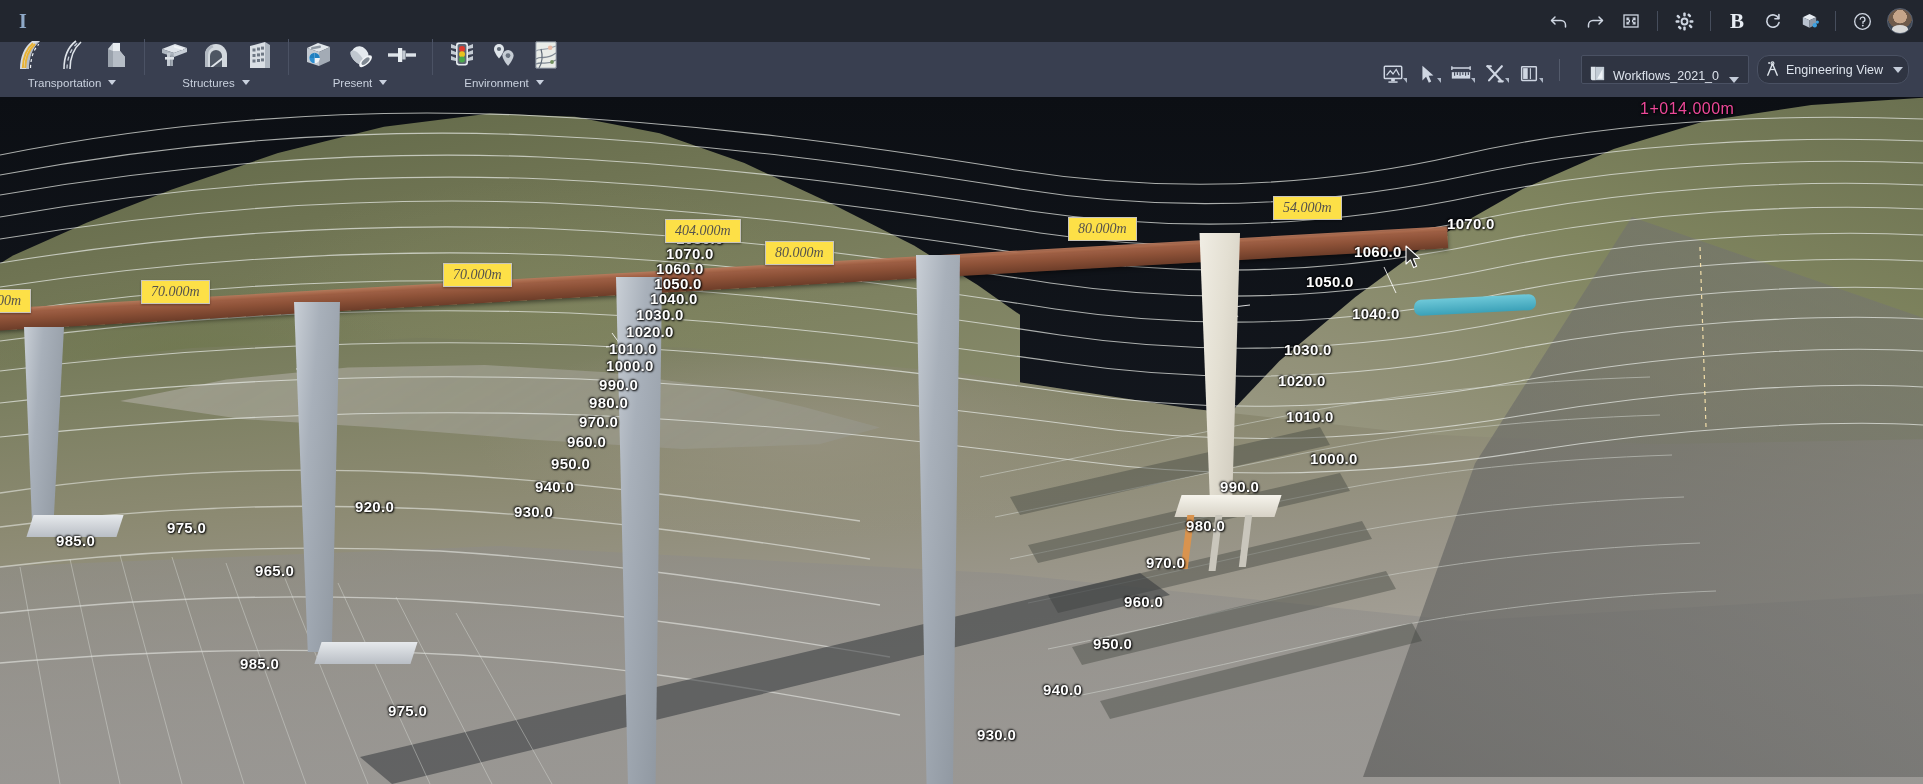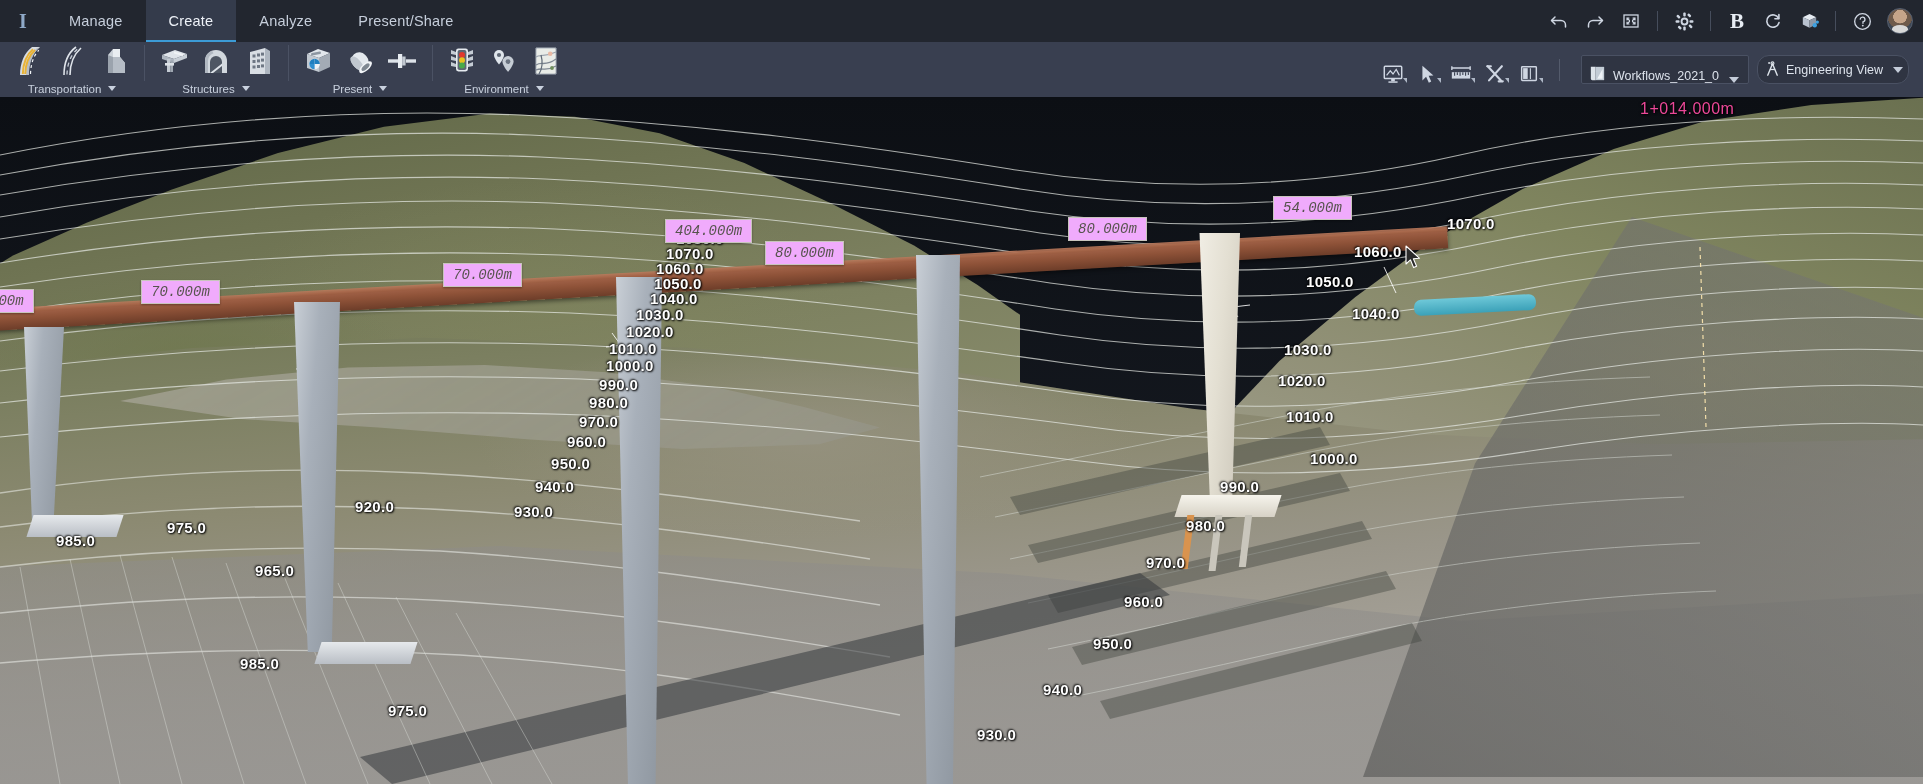--- a/index.html
+++ b/index.html
@@ -54,21 +54,21 @@
   .avatar::after {
     content:""; position:absolute; left:4px; right:4px; bottom:0; height:8px;
     border-radius:50% 50% 0 0; background:#d8d8d8;
   }
 
   
   .ribbon {
     position: absolute; top: 42px; left: 0; width: 1923px; height: 55px;
     background: #393f50; display: flex; align-items: flex-start;
   }
-  .ribbon-groups { display: flex; align-items: flex-start; height: 43px; }
+  .ribbon-groups { display: flex; align-items: center; height: 43px; }
   .rib-group {
     display: flex; flex-direction: column; align-items: center;
     height: 55px; position: relative; padding: 0 4px;
   }
   .rib-group + .rib-group::before {
     content: ""; position: absolute; left: 0; top: 3px; bottom: 16px;
     width: 1px; background: #4b5264;
   }
   .rib-icons { display: flex; align-items: center; height: 38px; gap: 2px; padding: 0 6px; }
   .rib-btn {
@@ -192,55 +192,41 @@
   }
 
   
   .elev {
     position: absolute; color: #ffffff; font-size: 15px; font-weight: bold;
     font-family: "Liberation Sans", sans-serif; white-space: nowrap;
     text-shadow: 0 0 2px #000, 1px 1px 2px rgba(0,0,0,.95), -1px -1px 2px rgba(0,0,0,.7);
     letter-spacing: .3px;
   }
   .dimbox {
-    position: absolute; background: #f0abfc; color: #56534d;
+    position: absolute; background: #fde047; color: #56534d;
     font-size: 14px; font-style: italic; padding: 3px 9px;
     border: 1px solid #c8c5bd; white-space: nowrap;
-    font-family: Liberation Mono, monospace;
+    font-family: Liberation Serif, serif;
     box-shadow: 0 1px 2px rgba(0,0,0,.35);
   }
   .station {
     position: absolute; color: #ec4899; font-size: 16px;
     white-space: nowrap; letter-spacing: .5px;
     text-shadow: 0 0 3px #000, 1px 1px 2px rgba(0,0,0,.9);
   }
   .cursor-arrow { position: absolute; pointer-events: none; }
 </style>
 </head>
 <body>
 
 <div id="app">
 
   <div class="titlebar">
     <div class="app-logo">
       <span>I</span>
-    </div>
-    <div class="menu-tabs">
-      <div class="menu-tab">
-        <span>Manage</span>
-      </div>
-      <div class="menu-tab active">
-        <span>Create</span>
-      </div>
-      <div class="menu-tab">
-        <span>Analyze</span>
-      </div>
-      <div class="menu-tab">
-        <span>Present/Share</span>
-      </div>
     </div>
 
     <div class="title-right">
       <div class="tb-ico">
         <svg width="20" height="20" viewBox="0 0 20 20">
             <path d="M6 6 L2.5 9.5 L6 13" fill="none" stroke="#cfd6e2" stroke-width="1.5" stroke-linecap="round" stroke-linejoin="round"></path>
             <path d="M2.8 9.5 H12 a4.5 4.5 0 0 1 4.5 4.5 v2" fill="none" stroke="#cfd6e2" stroke-width="1.5" stroke-linecap="round"></path>
           </svg>
       </div>
       <div class="tb-ico">

